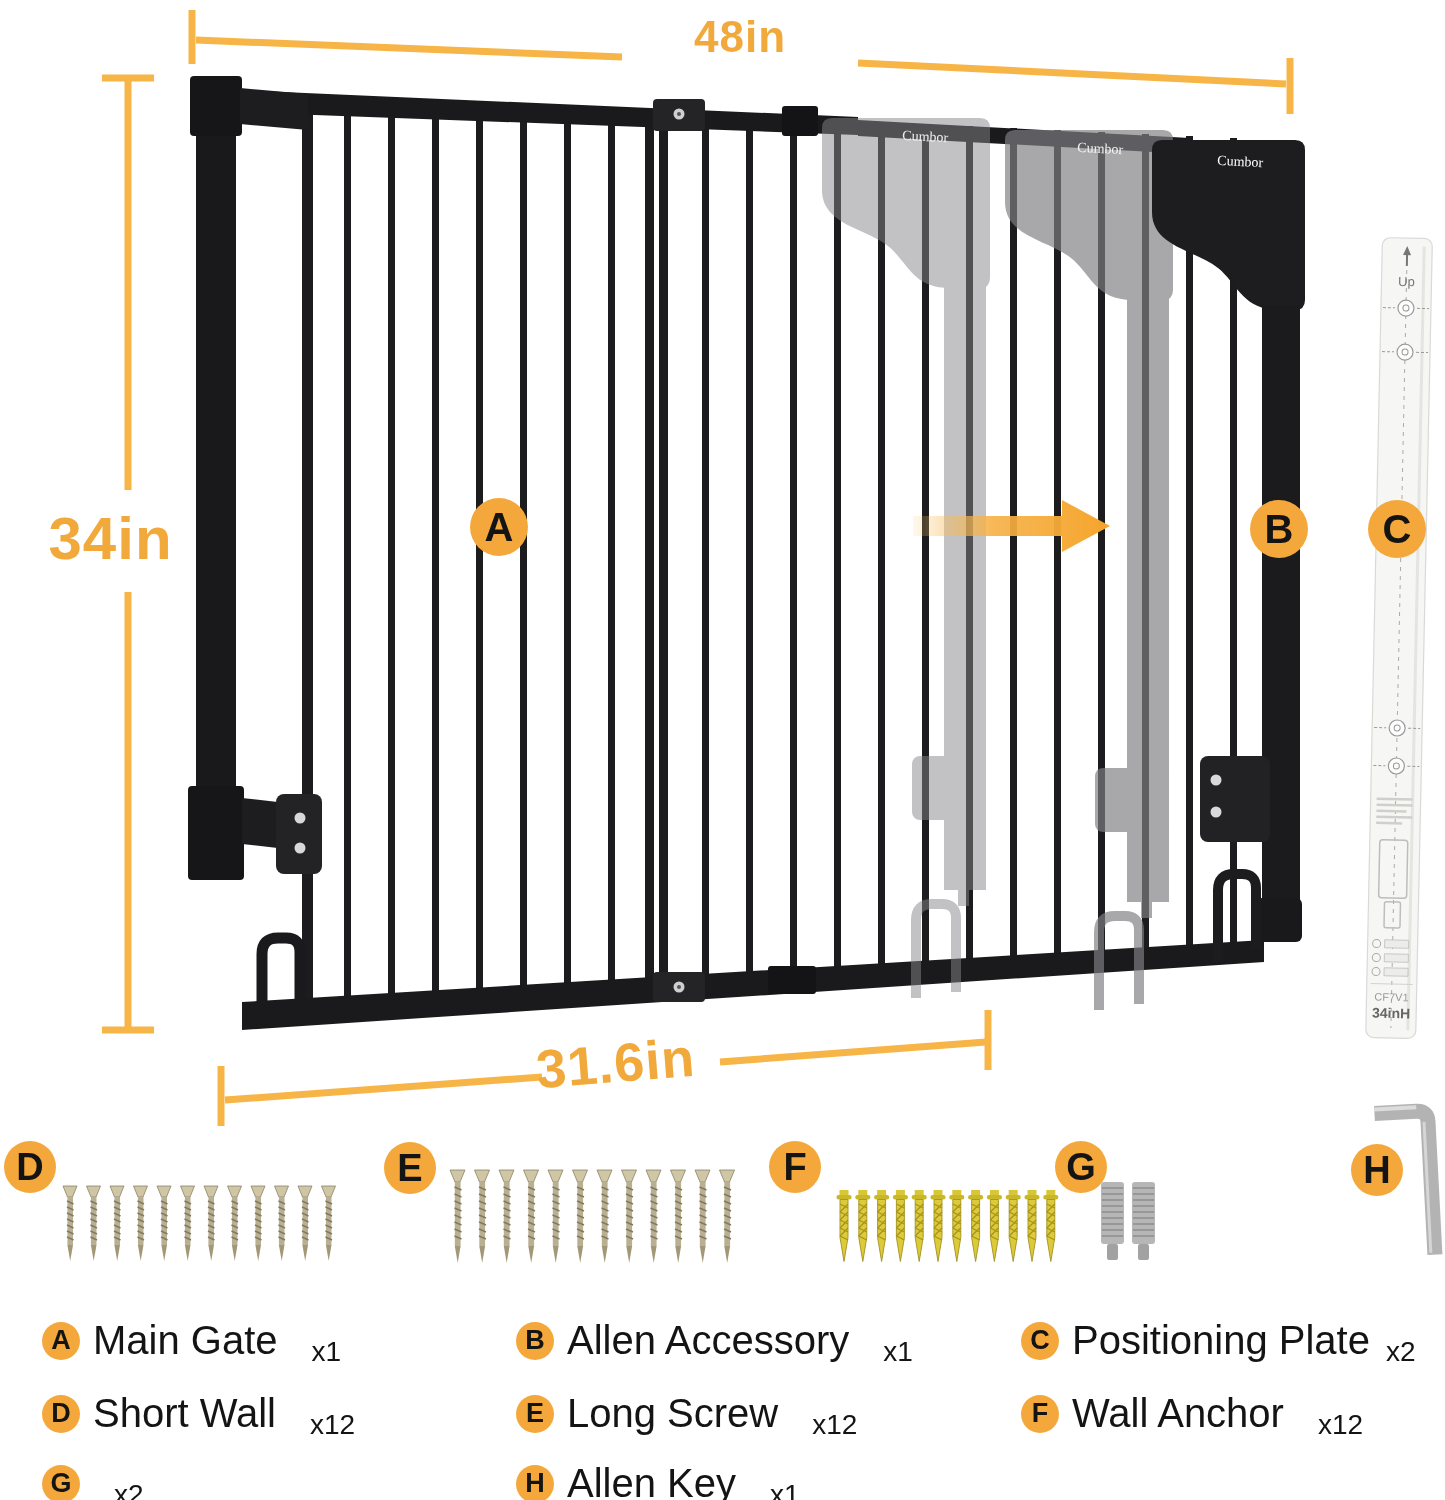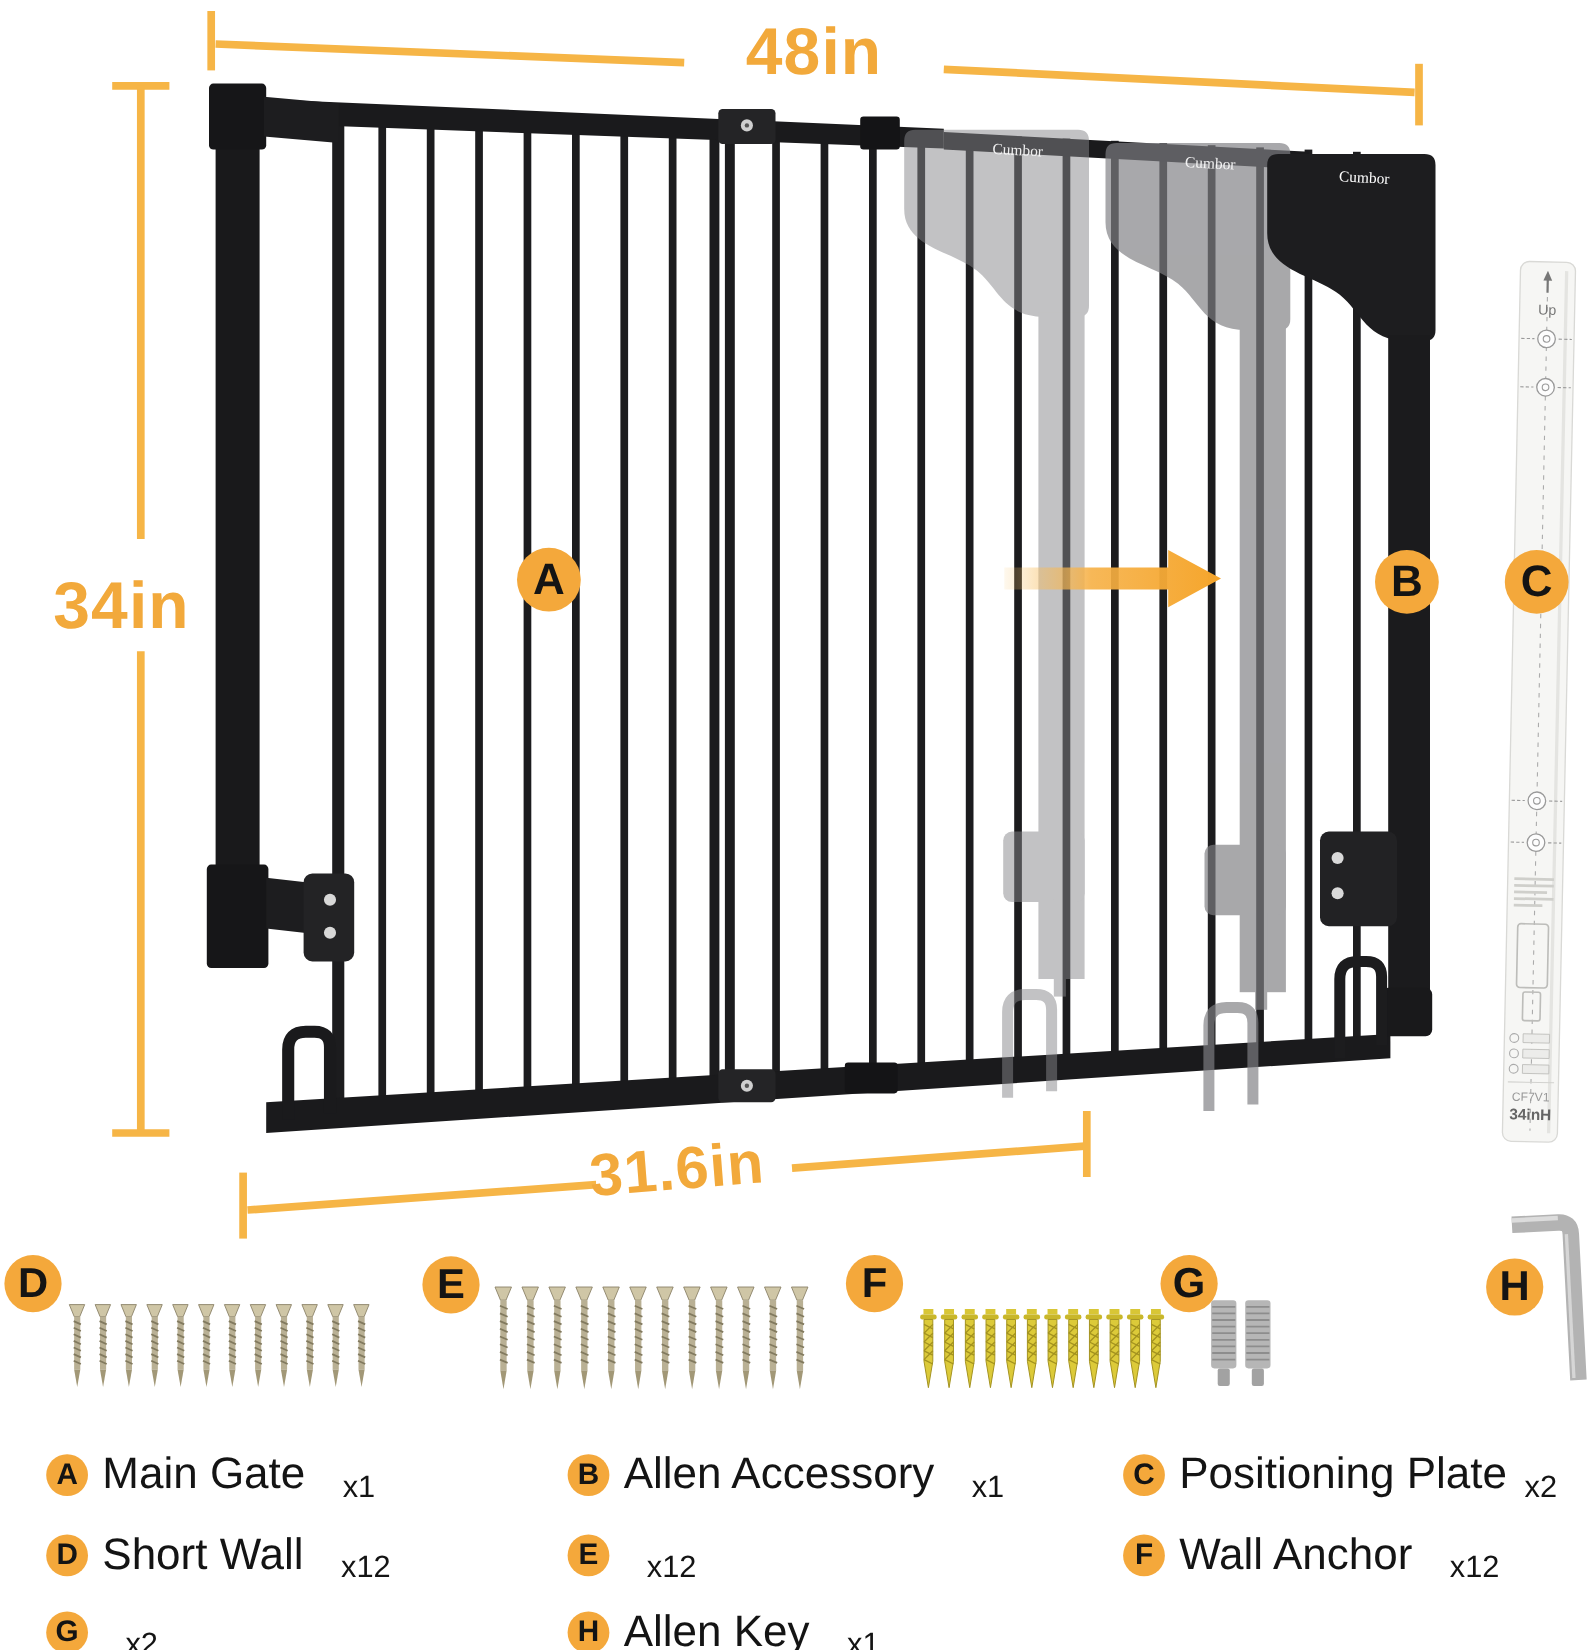--- a/index.html
+++ b/index.html
@@ -14,22 +14,22 @@
     display:flex;align-items:center;justify-content:center;
     font-weight:bold;line-height:1;z-index:5;
   }
   .badge.big{width:58px;height:58px;font-size:40px;}
   .badge.part{width:52px;height:52px;font-size:38px;}
   
   .dim{
     position:absolute;color:#F2A93B;font-weight:bold;z-index:4;
     text-align:center;letter-spacing:1px;white-space:nowrap;
   }
-  .dim-48{left:625px;top:12px;width:230px;font-size:60px;}
-  .dim-34{left:18px;top:516px;width:185px;font-size:60px;}
+  .dim-48{left:625px;top:12px;width:230px;font-size:44px;}
+  .dim-34{left:18px;top:504px;width:185px;font-size:60px;}
   .dim-316{left:498px;top:1032px;width:235px;font-size:54px;transform:rotate(-4.5deg);}
   
   .legend-item{
     position:absolute;display:flex;align-items:center;z-index:5;color:#141414;
   }
   .legend-item .lbadge{
     width:38px;height:38px;border-radius:50%;background:#F4A83B;flex:0 0 auto;
     display:flex;align-items:center;justify-content:center;
     font-size:27px;font-weight:bold;color:#141414;
   }
@@ -296,20 +296,21 @@
     <span class="llabel">Positioning Plate</span>
     <span class="lcount">x2</span>
   </div>
   <div class="legend-item" style="left:42px;top:1386px;">
     <span class="lbadge">D</span>
     <span class="llabel">Short Wall</span>
     <span class="lcount">x12</span>
   </div>
   <div class="legend-item" style="left:516px;top:1386px;">
     <span class="lbadge">E</span>
+    <span class="llabel">Long Screw</span>
     <span class="lcount">x12</span>
   </div>
   <div class="legend-item" style="left:1021px;top:1386px;">
     <span class="lbadge">F</span>
     <span class="llabel">Wall Anchor</span>
     <span class="lcount">x12</span>
   </div>
   <div class="legend-item" style="left:42px;top:1456px;">
     <span class="lbadge">G</span>
     <span class="lcount">x2</span>

